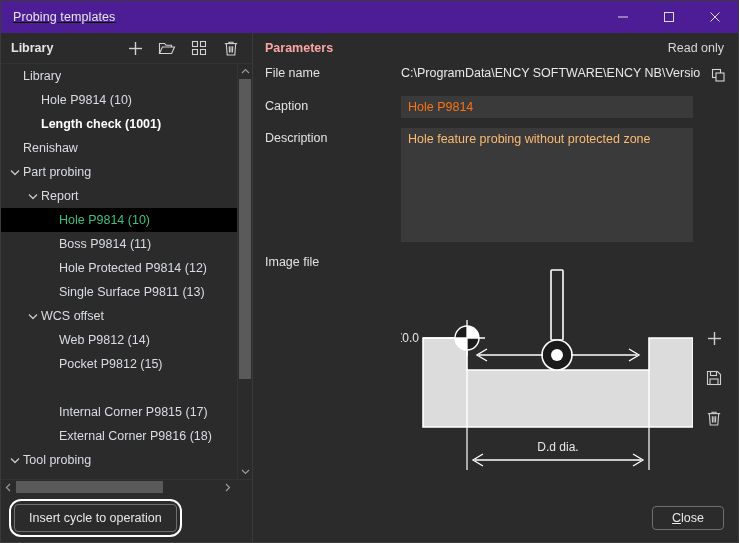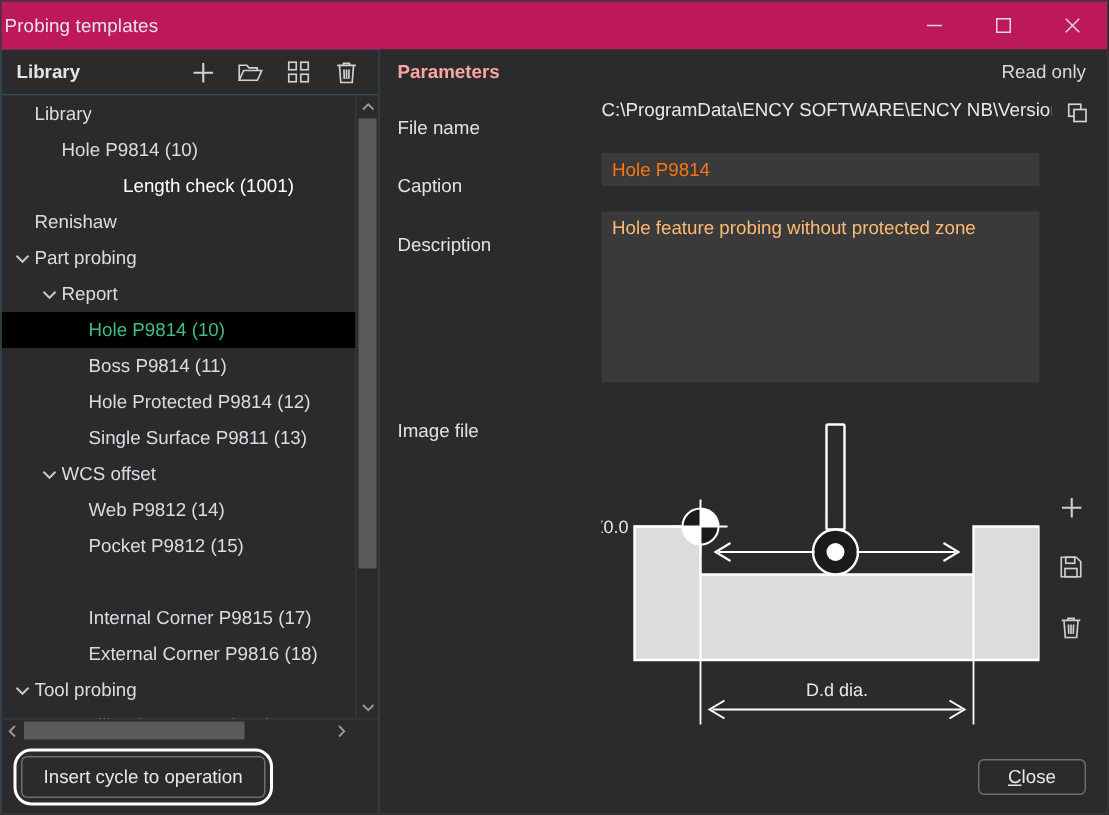--- a/index.html
+++ b/index.html
@@ -13,43 +13,44 @@
     position: relative;
     width: 739px; height: 543px;
     background: #2b2b2b;
     border: 1px solid #3b3b3b;
     display: flex; flex-direction: column;
   }
 
   
   .titlebar {
     height: 32px; min-height: 32px;
-    background: #be185d;
+    background: #4c1d95;
     display: flex; align-items: center;
-    padding-left: 2px;
+    padding-left: 12px;
     position: relative;
+    text-decoration: underline;
   }
   .title-text {
     color: #e6e6e6; font-size: 12.5px; letter-spacing: .1px;
   }
   .win-btns { margin-left: auto; display: flex; height: 32px; }
   .win-btn {
     width: 46px; height: 32px;
     display: flex; align-items: center; justify-content: center;
     color: #dcdcdc;
   }
 
   
   .body {
     flex: 1; display: flex; min-height: 0;
   }
   .left-pane {
     width: 252px; min-width: 252px;
     display: flex; flex-direction: column;
-    background: #0ea5e9;
+    background: #ef4444;
     border-right: 1px solid #3a3a3a;
   }
   .right-pane {
     flex: 1; display: flex; flex-direction: column;
     background: #2b2b2b; position: relative;
   }
 
   
   .lib-header {
     height: 30px; min-height: 30px;
@@ -81,21 +82,21 @@
     height: 24px;
     display: flex; align-items: center;
     color: #d9dde3; font-size: 12.5px;
     white-space: nowrap;
     position: relative;
   }
   .tree-row.selected {
     background: #000000;
     color: #3fbf7f;
   }
-  .tree-row.bold { font-weight: normal; color: #ffffff; justify-content: center; }
+  .tree-row.bold { font-weight: bold; color: #ffffff; }
   .twisty {
     width: 16px; min-width: 16px; height: 24px;
     display: flex; align-items: center; justify-content: center;
     color: #c8c8c8; font-size: 9px;
   }
   .twisty svg { display:block; }
   .tree-label { overflow: hidden; text-overflow: clip; }
 
   
   .vsb {
@@ -174,21 +175,20 @@
     flex: 1; min-height: 0;
   }
   .row {
     display: flex; align-items: flex-start;
     margin-bottom: 10px;
   }
   .row-label {
     width: 136px; min-width: 136px;
     color: #e2e2e2; font-size: 12.5px;
     padding-top: 3px;
-    margin-top: 12px;
   }
   .value-text {
     color: #e9e9e9; font-size: 12.5px;
     padding-top: 3px;
     white-space: nowrap; overflow: hidden;
     max-width: 300px;
   }
   .input {
     background: #3a3a3a;
     border: none;

